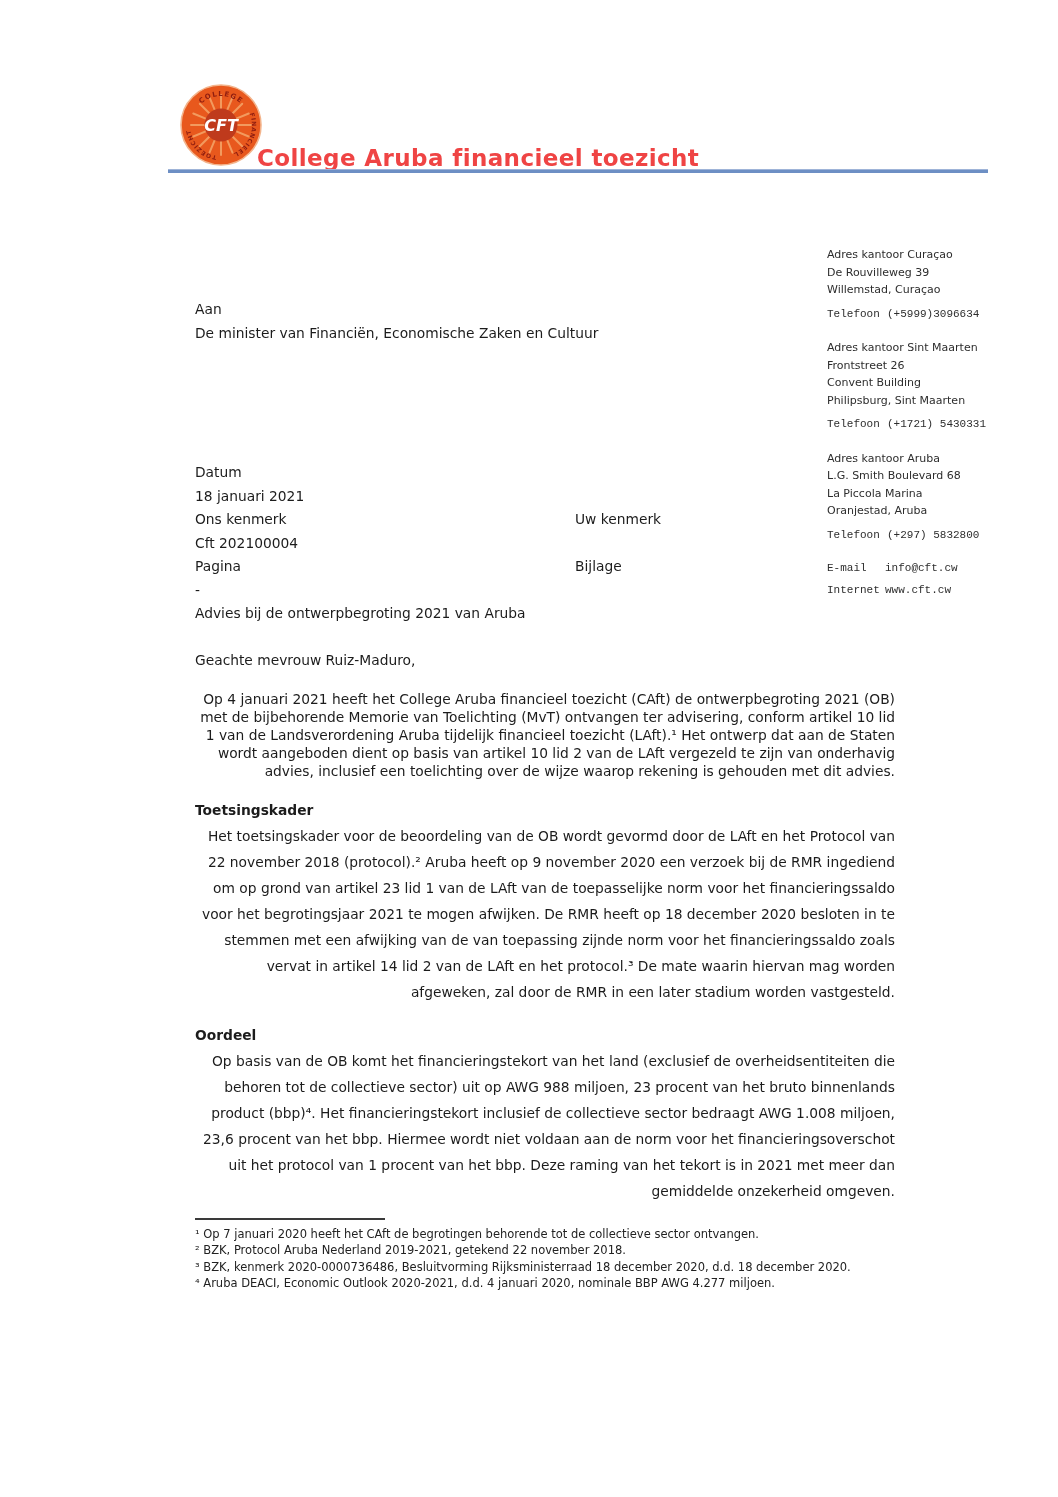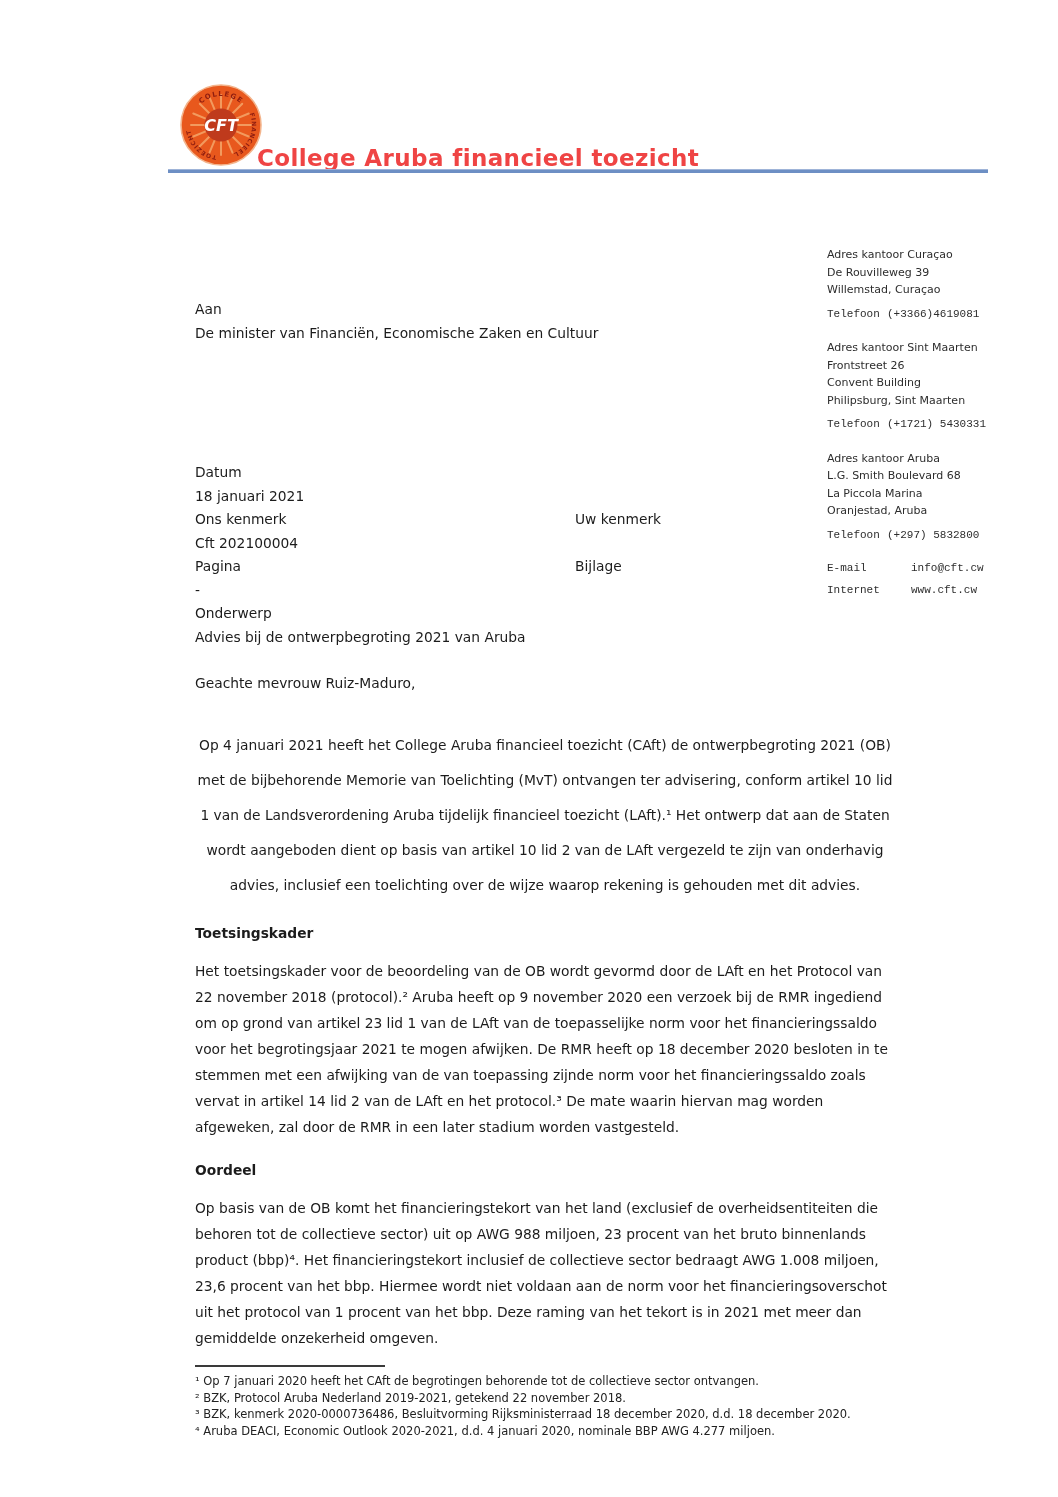--- a/index.html
+++ b/index.html
@@ -61,21 +61,21 @@
   }
   .office-line { white-space: nowrap; }
   .kv-row {
     display: flex;
     margin-top: 7px;
     white-space: nowrap;
     font-family: Liberation Mono, monospace;
   }
   .kv-row .kv-label { width: 60px; flex: none; }
   .contact { margin-top: 16px; }
-  .contact .kv-row { margin-top: 4px; gap: 26px; }
+  .contact .kv-row { margin-top: 4px; }
   .contact .kv-label { width: 58px; }
 
   
   .content {
     position: absolute;
     left: 195px;
     top: 298px;
     width: 700px;
     font-size: 13.8px;
     line-height: 23.5px;
@@ -84,32 +84,33 @@
   .recipient-name { }
 
   .meta-block { margin-top: 116px; }
   .meta-row { display: flex; }
   .meta-col1 { width: 380px; flex: none; }
   .meta-col2 { flex: 1; }
 
   .salutation { margin-top: 21px; line-height: 26px; }
 
   .para {
-    margin-top: 32px;
-    line-height: 35px;
-    text-align: center;
+    margin-top: 17px;
+    line-height: 18px;
+    text-align: right;
   }
   .section-heading {
     margin-top: 17px;
     font-weight: bold;
     line-height: 26px;
   }
   .section-body {
-    margin-top: 12px;
+    margin-top: 0;
     line-height: 26px;
+    text-align: right;
   }
 
   
   .footnotes { margin-top: 14px; }
   .footnote-rule {
     width: 190px;
     border-top: 2px solid #3a3a3a;
     margin-bottom: 6px;
   }
   .footnote {
@@ -165,21 +166,21 @@
   <div class="header-rule"></div>
 
   <div class="sidebar">
 
     <div class="office">
       <div class="office-heading">Adres kantoor Curaçao</div>
       <div class="office-line">De Rouvilleweg 39</div>
       <div class="office-line">Willemstad, Curaçao</div>
       <div class="kv-row">
         <span class="kv-label">Telefoon</span>
-        <span>(+3366)4619081</span>
+        <span>(+5999)3096634</span>
       </div>
     </div>
 
     <div class="office">
       <div class="office-heading">Adres kantoor Sint Maarten</div>
       <div class="office-line">Frontstreet 26</div>
       <div class="office-line">Convent Building</div>
       <div class="office-line">Philipsburg, Sint Maarten</div>
       <div class="kv-row">
         <span class="kv-label">Telefoon</span>
@@ -231,23 +232,20 @@
       </div>
       <div class="meta-row">
         <span class="meta-col1">Cft 202100004</span>
       </div>
       <div class="meta-row">
         <span class="meta-col1">Pagina</span>
         <span class="meta-col2">Bijlage</span>
       </div>
       <div class="meta-row">
         <span class="meta-col2">-</span>
-      </div>
-      <div class="meta-row">
-        <span class="meta-col1">Onderwerp</span>
       </div>
       <div class="meta-row">
         <span style="width:700px">Advies bij de ontwerpbegroting 2021 van Aruba</span>
       </div>
     </div>
 
     <div class="salutation">Geachte mevrouw Ruiz-Maduro,</div>
 
     <div class="para">Op 4 januari 2021 heeft het College Aruba financieel toezicht (CAft) de ontwerpbegroting 2021 (OB) met de bijbehorende Memorie van Toelichting (MvT) ontvangen ter advisering, conform artikel 10 lid 1 van de Landsverordening Aruba tijdelijk financieel toezicht (LAft).¹ Het ontwerp dat aan de Staten wordt aangeboden dient op basis van artikel 10 lid 2 van de LAft vergezeld te zijn van onderhavig advies, inclusief een toelichting over de wijze waarop rekening is gehouden met dit advies.</div>
 

